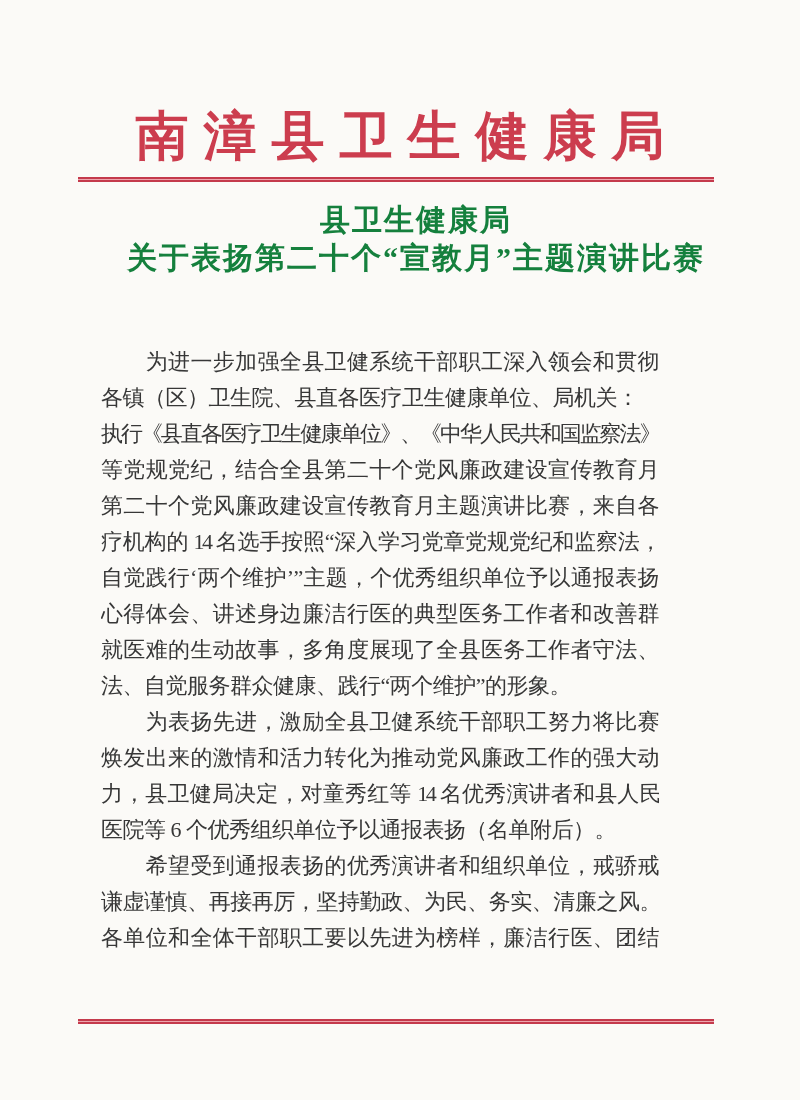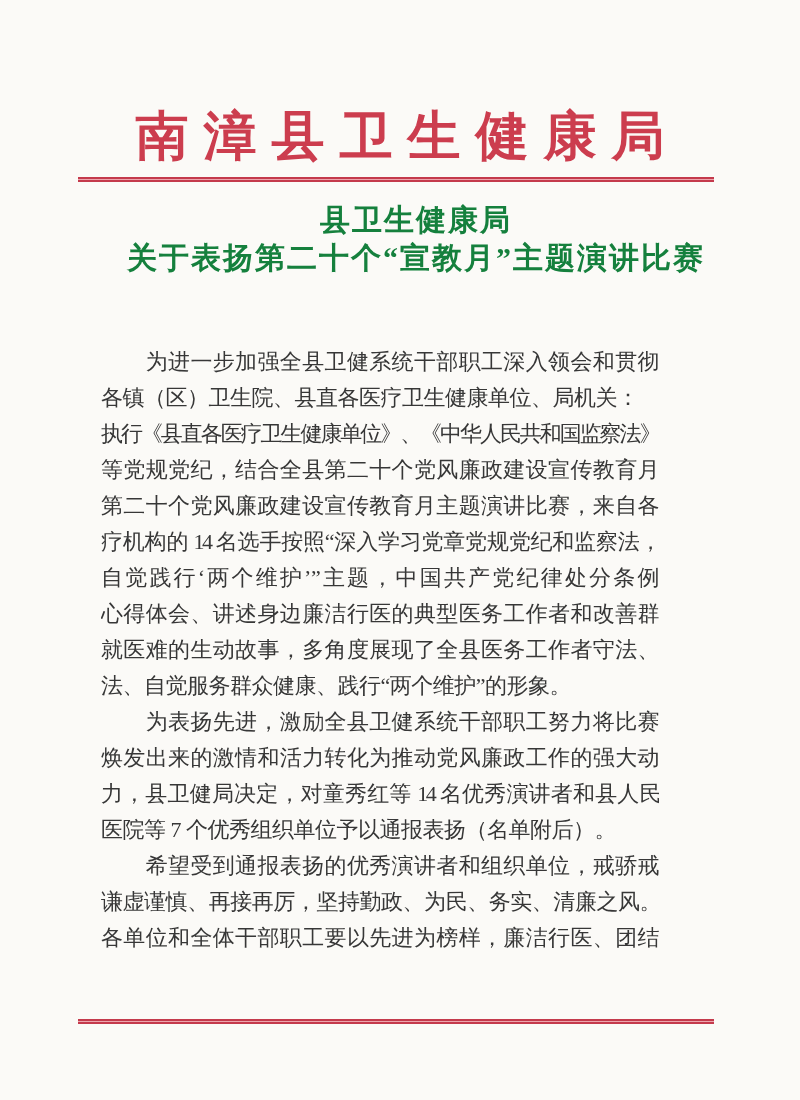--- a/index.html
+++ b/index.html
@@ -100,28 +100,28 @@
     <div>关于表扬第二十个“宣教月”主题演讲比赛</div>
   </div>
 
   <div class="body-text">
       <div class="bline">　　为进一步加强全县卫健系统干部职工深入领会和贯彻</div>
       <div class="bline last">各镇（区）卫生院、县直各医疗卫生健康单位、局机关：</div>
       <div class="bline tight">执行《县直各医疗卫生健康单位》、《中华人民共和国监察法》</div>
       <div class="bline">等党规党纪，结合全县第二十个党风廉政建设宣传教育月活</div>
       <div class="bline">第二十个党风廉政建设宣传教育月主题演讲比赛，来自各医</div>
       <div class="bline tight">疗机构的 14 名选手按照“深入学习党章党规党纪和监察法，</div>
-      <div class="bline">自觉践行‘两个维护’”主题，中国共产党纪律处分条例</div>
+      <div class="bline">自觉践行‘两个维护’”主题，个优秀组织单位予以通报表扬</div>
       <div class="bline">心得体会、讲述身边廉洁行医的典型医务工作者和改善群众</div>
       <div class="bline">就医难的生动故事，多角度展现了全县医务工作者守法、敬</div>
       <div class="bline last">法、自觉服务群众健康、践行“两个维护”的形象。</div>
       <div class="bline">　　为表扬先进，激励全县卫健系统干部职工努力将比赛中</div>
       <div class="bline">焕发出来的激情和活力转化为推动党风廉政工作的强大动</div>
       <div class="bline tight">力，县卫健局决定，对童秀红等 14 名优秀演讲者和县人民</div>
-      <div class="bline last">医院等 7 个优秀组织单位予以通报表扬（名单附后）。</div>
+      <div class="bline last">医院等 6 个优秀组织单位予以通报表扬（名单附后）。</div>
       <div class="bline">　　希望受到通报表扬的优秀演讲者和组织单位，戒骄戒躁、</div>
       <div class="bline tight">谦虚谨慎、再接再厉，坚持勤政、为民、务实、清廉之风。</div>
       <div class="bline">各单位和全体干部职工要以先进为榜样，廉洁行医、团结拼</div>
     </div>
 
   <div class="rule rule-bottom"></div>
 
 </div>
 
 </body></html>

